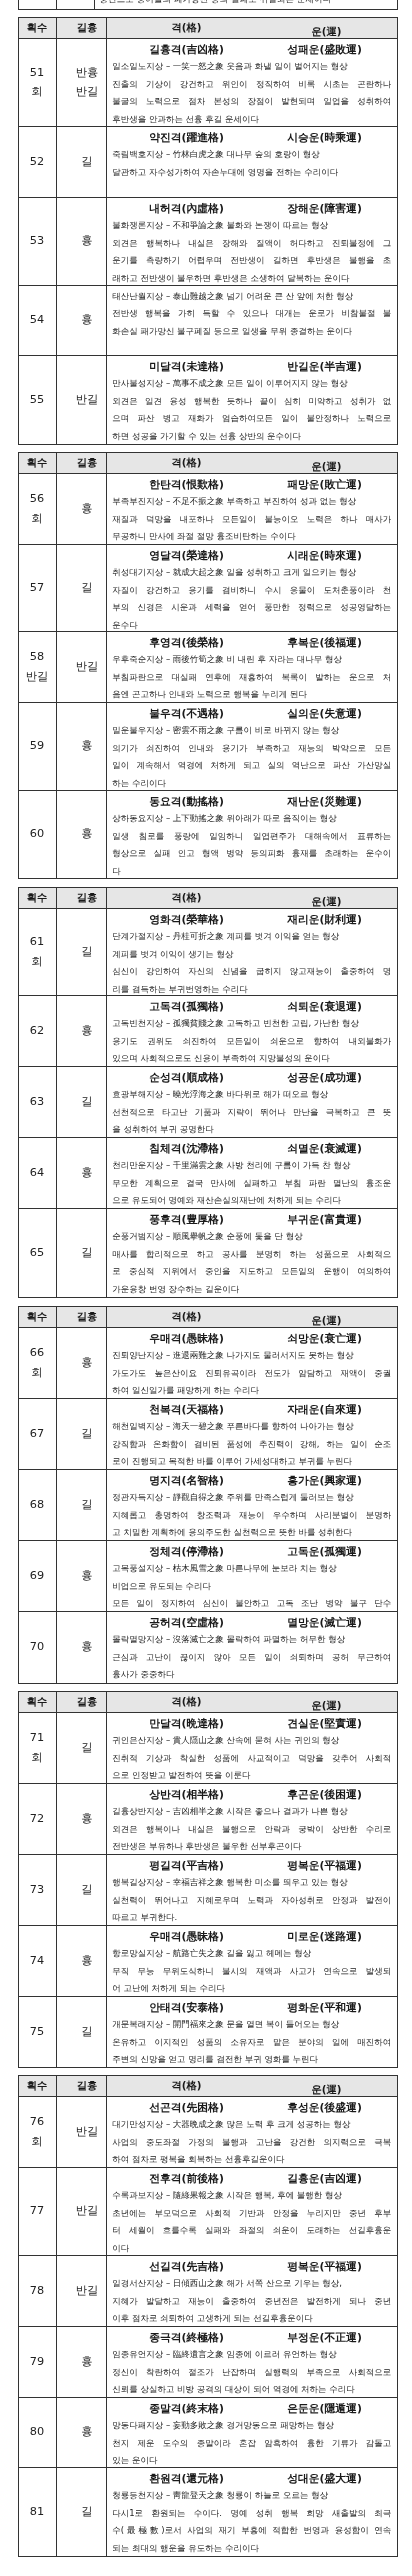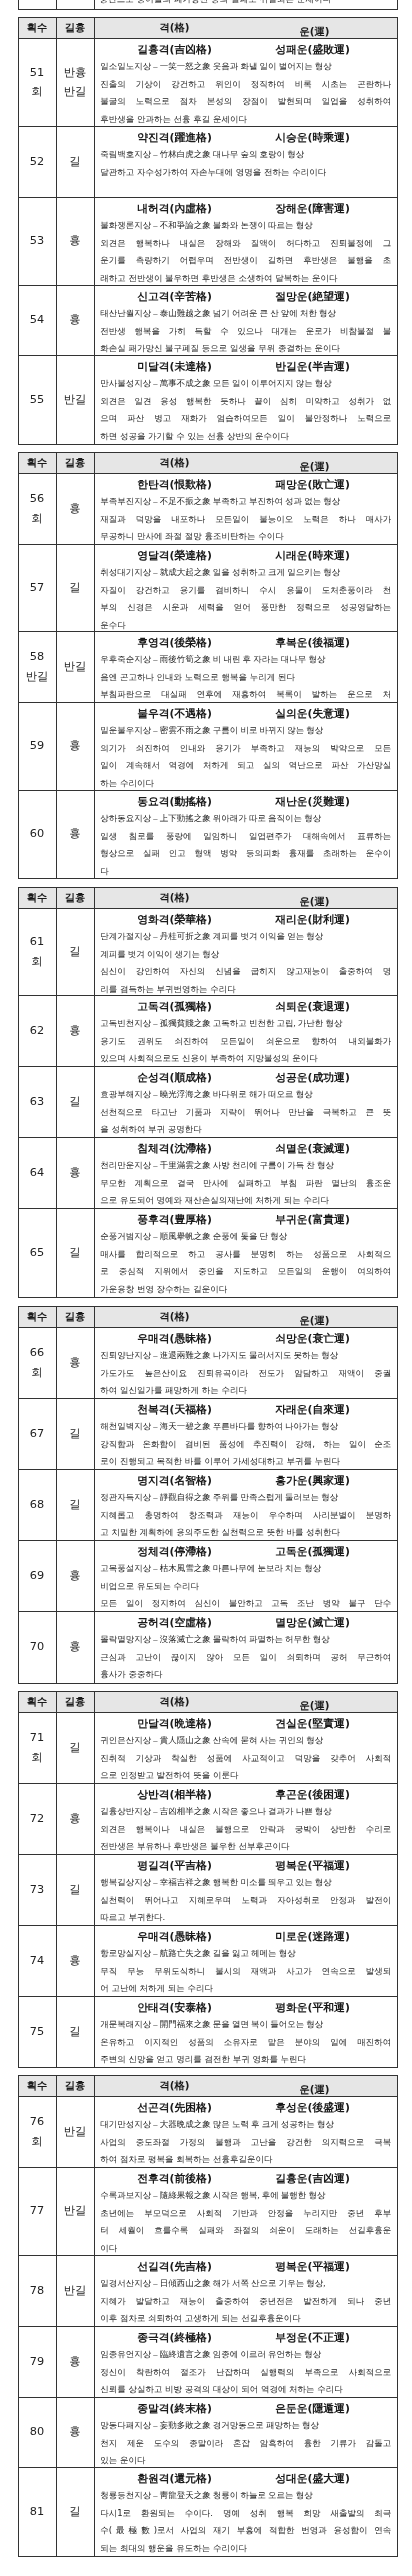--- a/index.html
+++ b/index.html
@@ -13,42 +13,42 @@
     box-sizing: border-box; overflow: hidden;
   }
   .top-clip .c1 { position: absolute; left: 37px; top: 0; bottom: 0; border-left: 0.5px solid #333; }
   .top-clip .c2 { position: absolute; left: 75px; top: 0; bottom: 0; border-left: 0.5px solid #333; }
   .top-clip .txt { position: absolute; left: 81px; top: 1px; font-size: 8.5px; white-space: nowrap; letter-spacing: 0.1px; }
 
   .tbl { position: absolute; left: 17.5px; width: 380px; border: 0.8px solid #333; box-sizing: border-box; }
   .hdr { display: flex; height: 20.6px; background: #e6e6e6; border-bottom: 0.8px solid #333; box-sizing: border-box; }
   .hdr > div { display: flex; align-items: center; justify-content: center; font-weight: bold; font-size: 10.3px; }
   .col-n { width: 38px; border-right: 0.5px solid #333; box-sizing: border-box; flex: none; }
-  .col-g { width: 38px; border-right: 0.5px solid #333; box-sizing: border-box; flex: none; }
+  .col-g { width: 38px; border-right: 0.5px solid #333; box-sizing: border-box; flex: none; margin-left: 12px; }
   .col-c { flex: 1; position: relative; border-radius: 7px; }
   .hdr .col-c { justify-content: flex-start; }
   .hdr .h-gyeok { position: absolute; left: 65px; }
   .hdr .h-un { position: absolute; left: 205px; margin-top: 8px; }
 
   .row { display: flex; border-bottom: 0.5px solid #333; box-sizing: border-box; }
   .row:last-child { border-bottom: none; }
   .row .col-n, .row .col-g {
     display: flex; flex-direction: column; align-items: center; justify-content: center;
     font-size: 11.3px; line-height: 19.6px; color: #222;
   }
   .row .col-c { padding: 2.1px 5.2px 0 5.7px; box-sizing: border-box; }
   .title { position: relative; height: 17.5px; font-weight: bold; font-size: 10.8px; }
   .title .t-gyeok { position: absolute; left: 37px; top: 2.1px; white-space: nowrap; }
   .title .t-un { position: absolute; left: 175px; top: 2.1px; white-space: nowrap; }
   .line {
     height: 17.5px; line-height: 17.5px; font-size: 8.5px; color: #222;
     text-align: justify; text-align-last: justify; white-space: nowrap; overflow: hidden;
   }
   .line.last { text-align-last: left; }
-  .line.short { text-align-last: left; font-family: Liberation Serif, serif; }
+  .line.short { text-align-last: left; }
 </style>
 </head>
 <body>
 
 <div class="top-clip">
   <span class="c1"></span>
   <span class="c2"></span>
   <span class="txt">중년으로 중어들의 패가망신 등의 실패로 귀결되는 운세이다</span>
 </div>
 
@@ -127,24 +127,20 @@
   </div>
         <div class="row" style="height: 70px;">
     <div class="col-n">
       <span>54</span>
 
     </div>
     <div class="col-g">
             <span>흉</span>
           </div>
     <div class="col-c">
-      <div class="title">
-        <span class="t-gyeok">신고격(辛苦格)</span>
-        <span class="t-un">절망운(絶望運)</span>
-      </div>
       <div class="lines">
               <div class="line short">태산난월지상 – 泰山難越之象 넘기 어려운 큰 산 앞에 처한 형상</div>
               <div class="line">전반생 행복을 가히 득할 수 있으나 대개는 운로가 비참불절 불</div>
               <div class="line last">화손실 패가망신 불구폐질 등으로 일생을 무위 종결하는 운이다</div>
             </div>
     </div>
   </div>
         <div class="row" style="height: 88px;">
     <div class="col-n">
       <span>55</span>
@@ -227,22 +223,22 @@
     <div class="col-g">
             <span>반길</span>
           </div>
     <div class="col-c">
       <div class="title">
         <span class="t-gyeok">후영격(後榮格)</span>
         <span class="t-un">후복운(後福運)</span>
       </div>
       <div class="lines">
               <div class="line short">우후죽순지상 – 雨後竹筍之象 비 내린 후 자라는 대나무 형상</div>
+              <div class="line">부침파란으로 대실패 연후에 재흥하여 복록이 발하는 운으로 처</div>
               <div class="line last">음엔 곤고하나 인내와 노력으로 행복을 누리게 된다</div>
-              <div class="line">부침파란으로 대실패 연후에 재흥하여 복록이 발하는 운으로 처</div>
             </div>
     </div>
   </div>
         <div class="row" style="height: 88px;">
     <div class="col-n">
       <span>59</span>
 
     </div>
     <div class="col-g">
             <span>흉</span>

